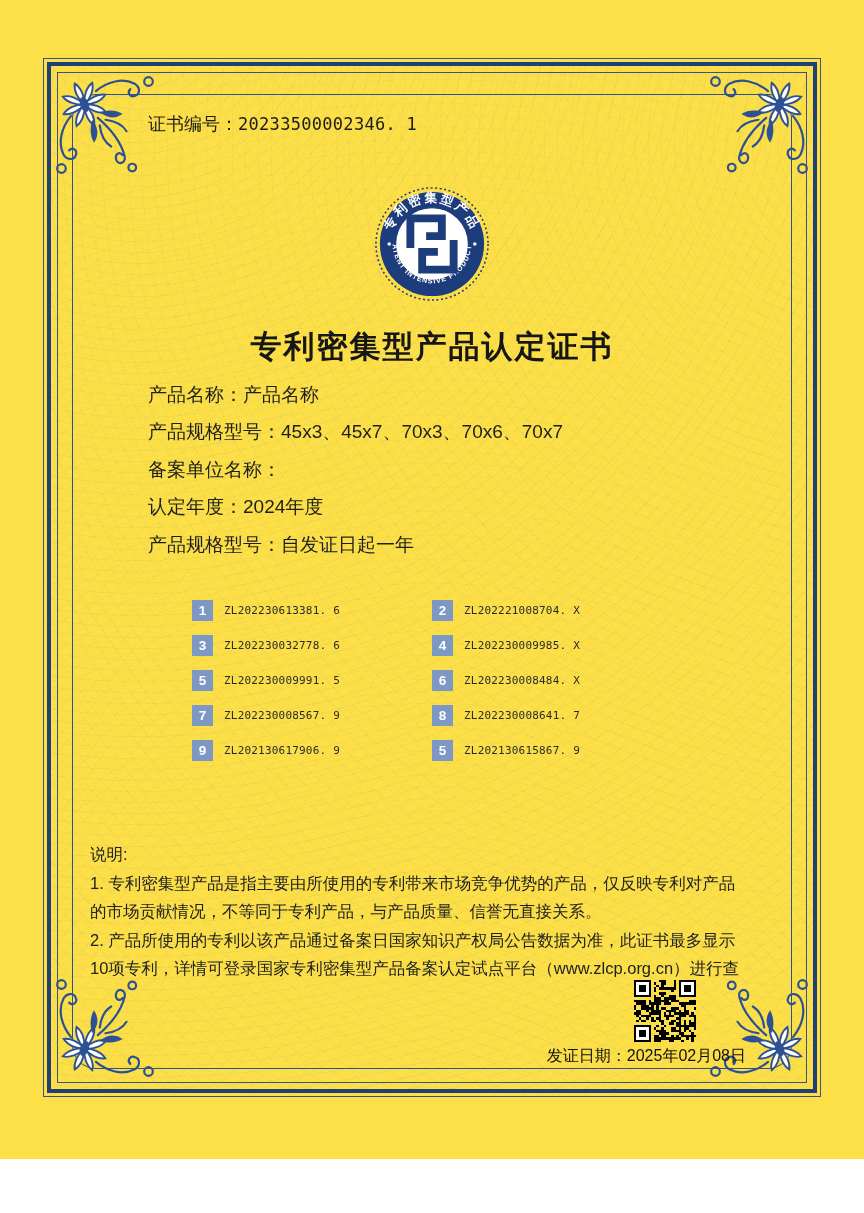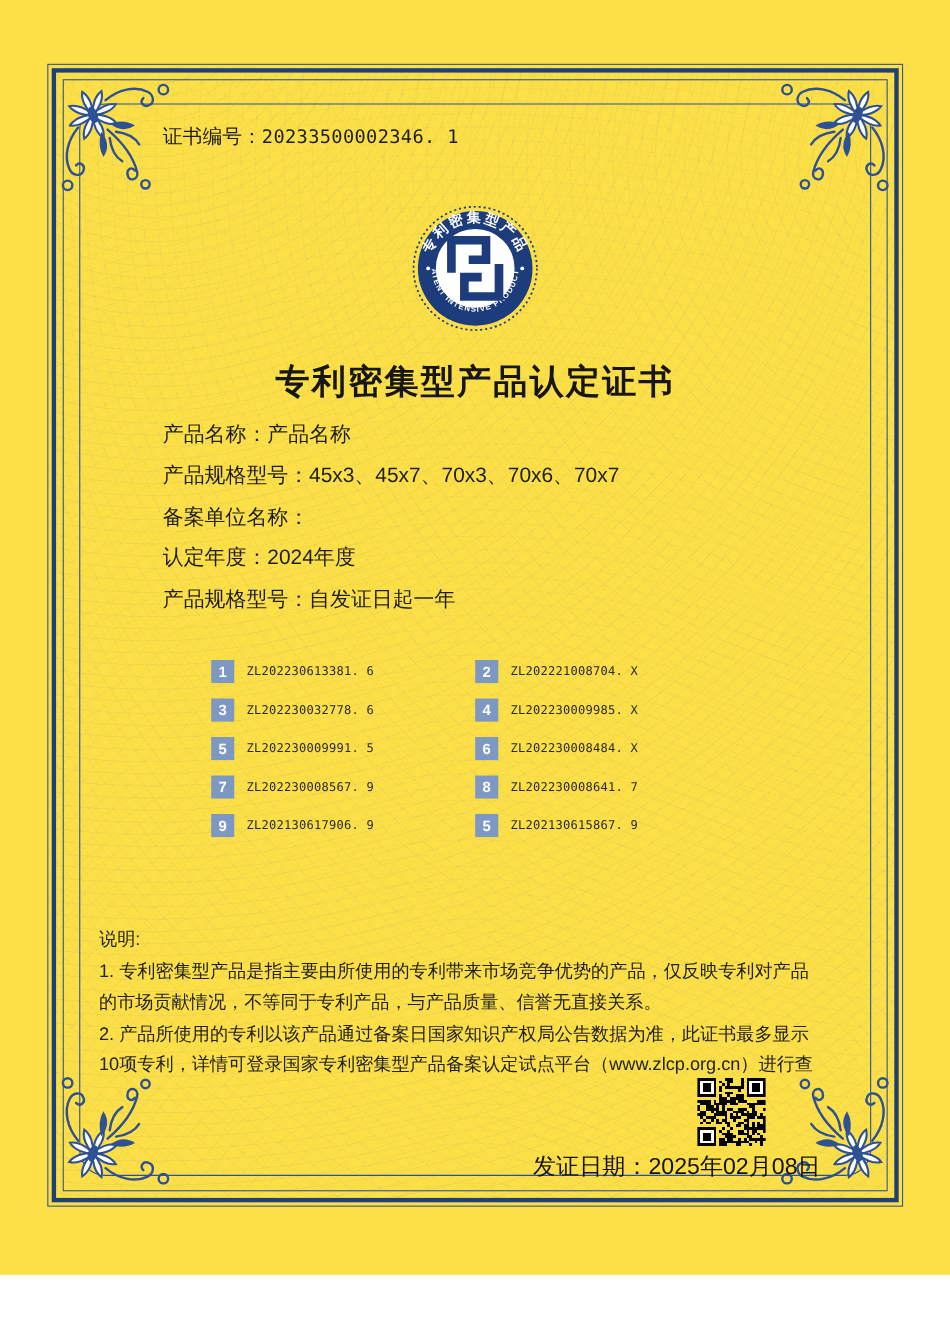--- a/index.html
+++ b/index.html
@@ -46,21 +46,21 @@
   .patent{display:flex;align-items:center;gap:11px;height:21px;}
   .badge{display:inline-block;min-width:21px;height:21px;background:#7e98c4;color:#fff;
          font-size:13.5px;line-height:21px;text-align:center;font-weight:600;}
   .pnum{font-family:"DejaVu Sans Mono",monospace;font-size:11px;color:#2a2a2a;letter-spacing:.2px;}
 
   .notes{position:absolute;left:90px;top:840px;width:700px;font-size:16.5px;
          line-height:28.6px;color:#222;}
 
   .qr{position:absolute;left:634px;top:980px;width:62px;height:62px;}
 
-  .issue-date{position:absolute;right:118px;top:1046px;font-size:21px;color:#111;}
+  .issue-date{position:absolute;right:118px;top:1046px;font-size:16px;color:#111;}
 </style>
 </head>
 <body>
 
 <div class="page">
 
   <div class="watermark"></div>
 
   <div class="f1">
     <div class="f2">

